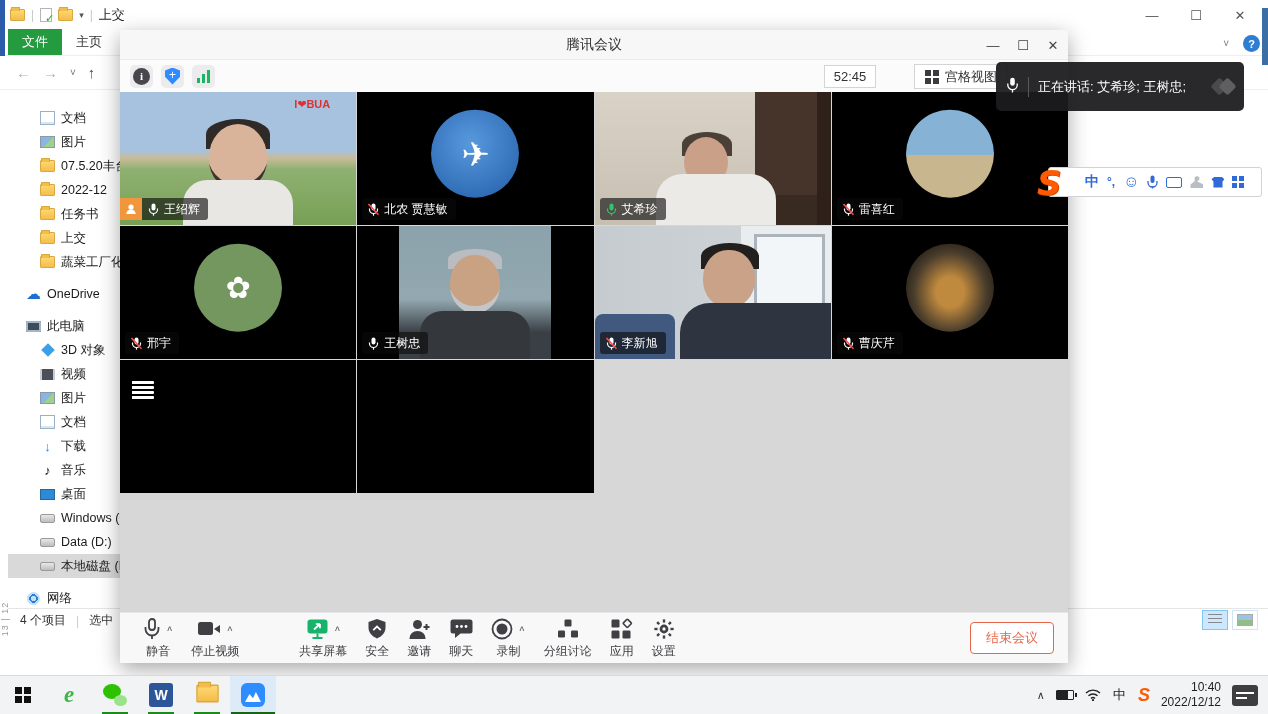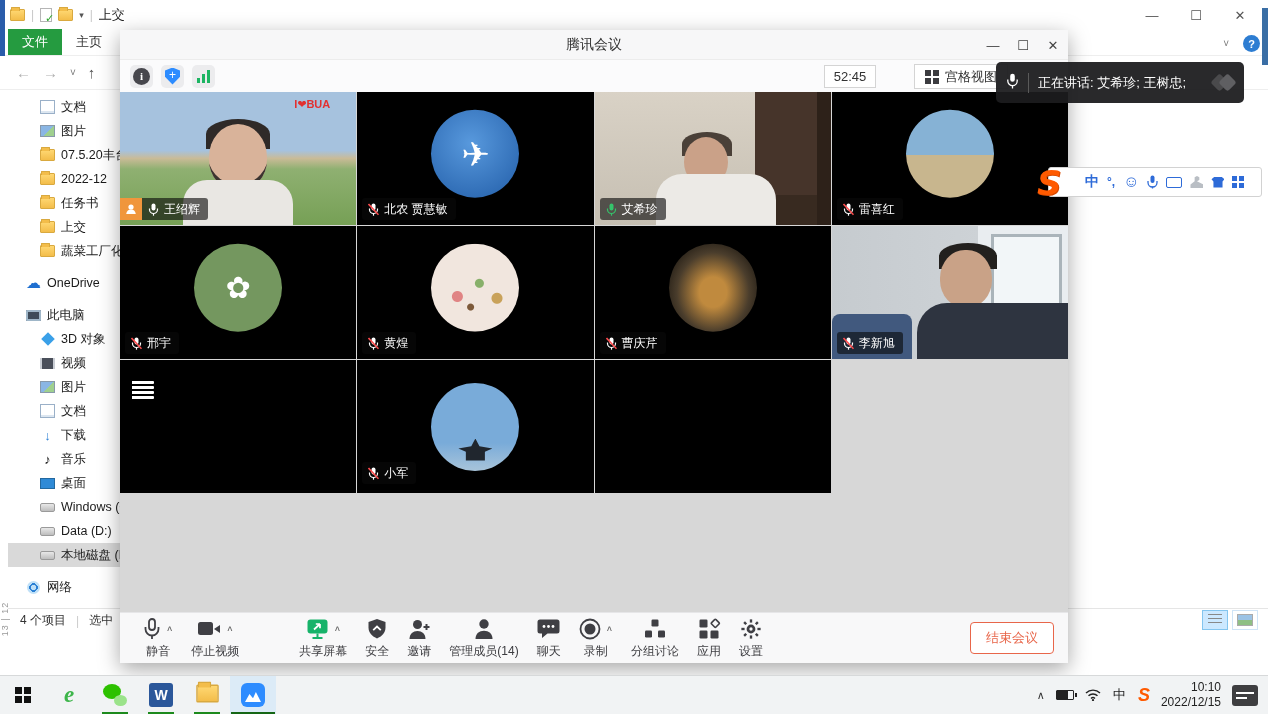--- a/index.html
+++ b/index.html
@@ -15,21 +15,21 @@
 .caret{color:#555;font-size:9px}
 .ex-ctrl{position:absolute;top:0;right:6px;height:30px;display:flex}
 .ex-ctrl span{width:44px;height:30px;display:flex;align-items:center;justify-content:center;color:#555;font-size:13px}
 .ex-ribbon{height:26px;display:flex;align-items:flex-end;gap:0;border-bottom:1px solid #eee;position:relative}
 .tab-file{background:#259b40;color:#fff;font-size:13px;padding:4px 14px;margin-left:8px}
 .tab-home{color:#333;font-size:13px;padding:4px 14px}
 .ribbon-right{position:absolute;right:8px;bottom:3px;display:flex;gap:14px;align-items:center}
 .help-circle{width:17px;height:17px;border-radius:50%;background:#2d7dd2;color:#fff;font-size:11px;display:flex;align-items:center;justify-content:center;font-weight:bold}
 .chev-dn{color:#777;font-size:10px}
 .ex-nav{height:34px;display:flex;align-items:center;gap:12px;padding-left:16px;color:#777;font-size:15px;border-bottom:1px solid #eee}
-.ex-side{position:absolute;left:8px;top:95px;width:112px;bottom:70px;overflow:hidden}
+.ex-side{position:absolute;left:8px;top:106px;width:112px;bottom:70px;overflow:hidden}
 .side-item{display:flex;align-items:center;gap:6px;height:24px;font-size:12.5px;color:#1a1a1a;white-space:nowrap;overflow:hidden}
 .side-item.ind0{padding-left:18px}
 .side-item.ind1{padding-left:32px}
 .side-item.sel{background:#d9d9d9}
 .sic{width:15px;height:15px;flex:0 0 15px;display:inline-flex;align-items:center;justify-content:center;font-size:12px}
 .sic-doc{width:12px;height:14px;background:#fff;border:1px solid #9ab0c8;box-shadow:inset 0 -2px 0 #dce6f0}
 .sic-pic{width:15px;height:12px;background:linear-gradient(135deg,#8ab6e4 55%,#9fd08f 55%);border:1px solid #8899aa}
 .sic-cloud{color:#1f6fd0;font-size:15px}
 .sic-pc{width:15px;height:11px;background:#3f4b5a;border-radius:1px;box-shadow:inset 0 0 0 2px #9fb6c8}
 .sic-3d{width:12px;height:12px;background:#3aa0e8;transform:rotate(45deg) scale(.8)}
@@ -115,21 +115,21 @@
 .layout-ic i{height:2.5px;background:#fff;display:block;border-radius:1px;position:relative}
 .layout-ic i:before{content:"";position:absolute;left:-0px;top:0;width:3px;height:2.5px;background:#fff;box-shadow:6px 0 0 rgba(255,255,255,0)}
 
 .m-toolbar{position:absolute;left:0;bottom:0;width:948px;height:51px;background:#f8f8f9;border-top:1px solid #e6e6e8;display:flex;align-items:center;padding-left:14px}
 .titem{display:flex;flex-direction:column;align-items:center;justify-content:center;padding:0 9px;height:100%;color:#3c3c40;font-size:12px;gap:2px}
 .titem .top{display:flex;align-items:center;gap:5px;height:24px}
 .tchev{color:#666;font-size:10px;transform:scaleY(.8)}
 .ml-gap{margin-left:42px}
 .endbtn{margin-left:auto;margin-right:14px;border:1px solid #e8664a;color:#e8664a;background:#fff;font-size:13px;padding:6px 15px;border-radius:4px}
 
-.speaktip{position:absolute;left:996px;top:62px;width:248px;height:41px;background:rgba(28,28,30,.94);border-radius:5px;display:flex;align-items:center;padding:0 10px;gap:9px;z-index:6;color:#fff;font-size:13px}
+.speaktip{position:absolute;left:996px;top:62px;width:248px;height:49px;background:rgba(28,28,30,.94);border-radius:5px;display:flex;align-items:center;padding:0 10px;gap:9px;z-index:6;color:#fff;font-size:13px}
 .tipdiv{width:1px;height:20px;background:#5a5a5a}
 .wave{margin-left:auto;display:flex}
 .wave i{width:13px;height:13px;background:#4a4a4c;transform:rotate(45deg);border-radius:3px;margin-left:-5px}
 .wave i:last-child{background:#5f5f62}
 
 .sogou{position:absolute;left:1048px;top:167px;width:214px;height:30px;background:#fff;border:1px solid #d2d2d2;border-radius:3px;display:flex;align-items:center;gap:8px;padding-left:36px;z-index:6}
 .slogo{position:absolute;left:-12px;top:-5px;font-size:34px;font-weight:bold;font-style:italic;color:#ff5a00;text-shadow:1px 1px 0 #d84a00;font-family:"DejaVu Sans",sans-serif}
 .sg{color:#2e6bd8;font-size:14px;display:inline-flex;align-items:center;justify-content:center}
 .sg-kbd{width:16px;height:11px;border:1.5px solid #2e6bd8;border-radius:2px}
 .sg-grid{display:grid;grid-template-columns:5px 5px;grid-template-rows:5px 5px;gap:1.5px}
@@ -426,89 +426,77 @@
             <svg width="11" height="13" viewBox="0 0 11 13">
               <rect x="3.5" y="0.5" width="4" height="7" rx="2" fill="#fff"></rect>
               <path d="M1.5 5.5v1a4 4 0 0 0 8 0v-1" fill="none" stroke="#fff" stroke-width="1.2"></path>
               <line x1="5.5" y1="10.5" x2="5.5" y2="12.7" stroke="#fff" stroke-width="1.2"></line>
               <line x1="0.5" y1="1" x2="10.5" y2="11.8" stroke="#ff4d4f" stroke-width="1.6"></line>
             </svg>
           </span>
         <span>邢宇</span>
       </div>
     </div>
-    <div class="cell c7">
-      <span class="avc av-doodle"></span>
+    <div class="cell c5 v-portrait">
+      <span class="frame"></span>
+        <span class="hair"></span>
+        <span class="head"></span>
+        <span class="torso"></span>
       <div class="plabel">
         <span class="pmic">
             <svg width="11" height="13" viewBox="0 0 11 13">
               <rect x="3.5" y="0.5" width="4" height="7" rx="2" fill="#fff"></rect>
               <path d="M1.5 5.5v1a4 4 0 0 0 8 0v-1" fill="none" stroke="#fff" stroke-width="1.2"></path>
               <line x1="5.5" y1="10.5" x2="5.5" y2="12.7" stroke="#fff" stroke-width="1.2"></line>
-              <line x1="0.5" y1="1" x2="10.5" y2="11.8" stroke="#ff4d4f" stroke-width="1.6"></line>
             </svg>
           </span>
-        <span>黄煌</span>
-      </div>
-    </div>
-
-    <div class="cell c10">
-      <span class="avc av-horse"></span>
-      <div class="plabel">
-        <span class="pmic">
-            <svg width="11" height="13" viewBox="0 0 11 13">
-              <rect x="3.5" y="0.5" width="4" height="7" rx="2" fill="#fff"></rect>
-              <path d="M1.5 5.5v1a4 4 0 0 0 8 0v-1" fill="none" stroke="#fff" stroke-width="1.2"></path>
-              <line x1="5.5" y1="10.5" x2="5.5" y2="12.7" stroke="#fff" stroke-width="1.2"></line>
-              <line x1="0.5" y1="1" x2="10.5" y2="11.8" stroke="#ff4d4f" stroke-width="1.6"></line>
-            </svg>
-          </span>
-        <span>曹庆芹</span>
-      </div>
-    </div>
+        <span>王树忠</span>
+      </div>
+    </div>
+
     <div class="cell c11 v-office">
       <span class="window"></span>
         <span class="couch"></span>
         <span class="hair"></span>
         <span class="head"></span>
         <span class="torso"></span>
       <div class="plabel">
         <span class="pmic">
             <svg width="11" height="13" viewBox="0 0 11 13">
               <rect x="3.5" y="0.5" width="4" height="7" rx="2" fill="#fff"></rect>
               <path d="M1.5 5.5v1a4 4 0 0 0 8 0v-1" fill="none" stroke="#fff" stroke-width="1.2"></path>
               <line x1="5.5" y1="10.5" x2="5.5" y2="12.7" stroke="#fff" stroke-width="1.2"></line>
               <line x1="0.5" y1="1" x2="10.5" y2="11.8" stroke="#ff4d4f" stroke-width="1.6"></line>
             </svg>
           </span>
         <span>李新旭</span>
       </div>
     </div>
-
-    <div class="cell c12 row4">
-      <span class="layout-ic">
-          <i></i>
-          <i></i>
-          <i></i>
-          <i></i>
-        </span>
-    </div>
-    <div class="cell c14 row4">
-      <span class="avc av-sky"></span>
+    <div class="cell c10">
+      <span class="avc av-horse"></span>
       <div class="plabel">
         <span class="pmic">
             <svg width="11" height="13" viewBox="0 0 11 13">
               <rect x="3.5" y="0.5" width="4" height="7" rx="2" fill="#fff"></rect>
               <path d="M1.5 5.5v1a4 4 0 0 0 8 0v-1" fill="none" stroke="#fff" stroke-width="1.2"></path>
               <line x1="5.5" y1="10.5" x2="5.5" y2="12.7" stroke="#fff" stroke-width="1.2"></line>
               <line x1="0.5" y1="1" x2="10.5" y2="11.8" stroke="#ff4d4f" stroke-width="1.6"></line>
             </svg>
           </span>
-        <span>小军</span>
-      </div>
+        <span>曹庆芹</span>
+      </div>
+    </div>
+
+    <div class="cell c12 row4">
+      <span class="layout-ic">
+          <i></i>
+          <i></i>
+          <i></i>
+          <i></i>
+        </span>
     </div>
     <div class="cell c15 row4"></div>
   </div>
 
   <div class="m-toolbar">
     <div class="titem">
       <span class="top">
           <svg width="18" height="22" viewBox="0 0 18 22">
             <rect x="6" y="1" width="6" height="11" rx="3" fill="none" stroke="#3f3f44" stroke-width="1.8"></rect>
             <path d="M2.5 9v2a6.5 6.5 0 0 0 13 0V9" fill="none" stroke="#3f3f44" stroke-width="1.8"></path>
@@ -552,29 +540,20 @@
     <div class="titem">
       <span class="top">
           <svg width="23" height="22" viewBox="0 0 23 22">
             <circle cx="9.5" cy="6.5" r="4.5" fill="#3f3f44"></circle>
             <path d="M1.5 21c0-5.2 3.6-8 8-8s8 2.8 8 8z" fill="#3f3f44"></path>
             <line x1="18.5" y1="6" x2="18.5" y2="12" stroke="#3f3f44" stroke-width="2"></line>
             <line x1="15.5" y1="9" x2="21.5" y2="9" stroke="#3f3f44" stroke-width="2"></line>
           </svg>
         </span>
       <span>邀请</span>
-    </div>
-    <div class="titem">
-      <span class="top">
-          <svg width="22" height="22" viewBox="0 0 22 22">
-            <circle cx="11" cy="6" r="4.7" fill="#3f3f44"></circle>
-            <path d="M2.5 21c0-5.4 3.8-8.2 8.5-8.2s8.5 2.8 8.5 8.2z" fill="#3f3f44"></path>
-          </svg>
-        </span>
-      <span>管理成员(14)</span>
     </div>
     <div class="titem">
       <span class="top">
           <svg width="23" height="22" viewBox="0 0 23 22">
             <path d="M3 1.5h17a2.5 2.5 0 0 1 2.5 2.5v9a2.5 2.5 0 0 1-2.5 2.5h-9.5l-5.5 4.5v-4.5H3A2.5 2.5 0 0 1 .5 13V4A2.5 2.5 0 0 1 3 1.5z" fill="#3f3f44"></path>
             <circle cx="7" cy="8.5" r="1.4" fill="#fff"></circle>
             <circle cx="11.5" cy="8.5" r="1.4" fill="#fff"></circle>
             <circle cx="16" cy="8.5" r="1.4" fill="#fff"></circle>
           </svg>
         </span>
@@ -711,21 +690,21 @@
     <span class="batt"></span>
     <span>
         <svg class="wifi-svg" width="16" height="12" viewBox="0 0 16 12">
           <path d="M1 4a10 10 0 0 1 14 0M3.5 6.8a6.5 6.5 0 0 1 9 0M6 9.4a3 3 0 0 1 4 0" fill="none" stroke="#222" stroke-width="1.4"></path>
           <circle cx="8" cy="11" r="1.1" fill="#222"></circle>
         </svg>
       </span>
     <span class="ime-zh">中</span>
     <span class="tray-s">S</span>
     <div class="clock">
-      <div>10:10</div>
-      <div>2022/12/15</div>
+      <div>10:40</div>
+      <div>2022/12/12</div>
     </div>
     <span class="notif">
         <i></i>
         <i style="width:60%"></i>
       </span>
   </div>
 </div>
 
 </body></html>

